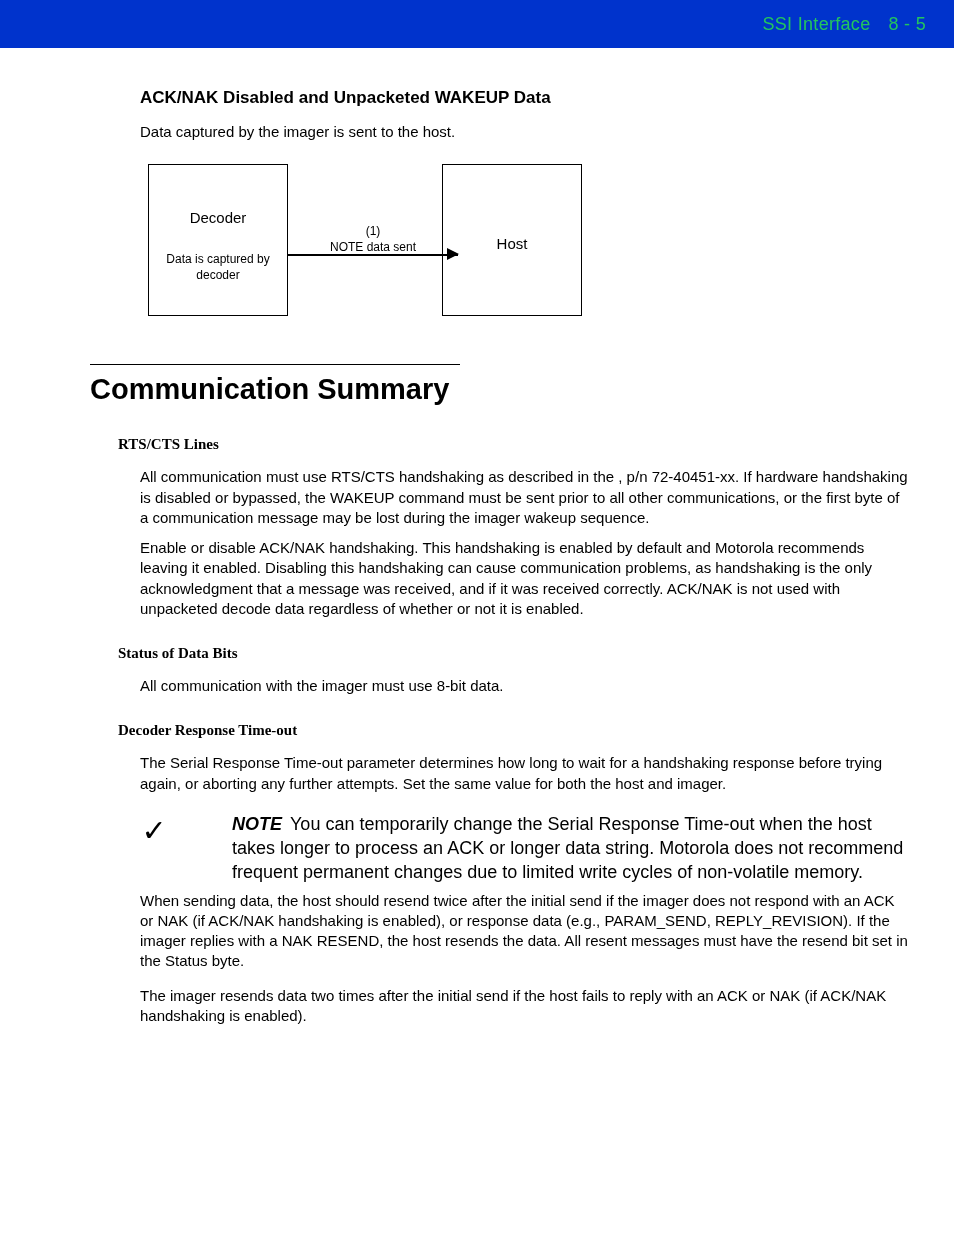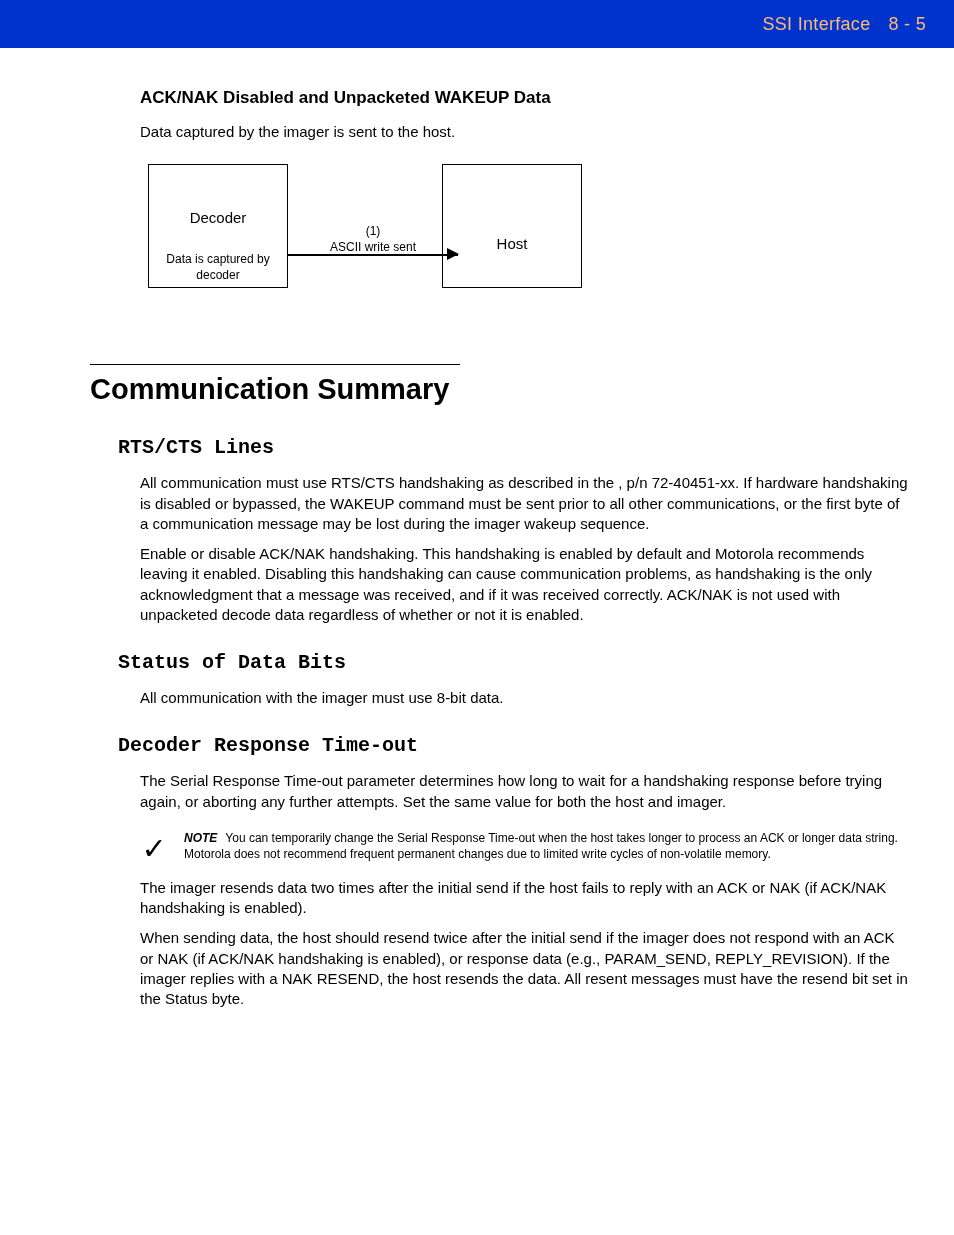--- a/index.html
+++ b/index.html
@@ -14,21 +14,21 @@
   .header-bar {
     background: #0033cc;
     height: 48px;
     width: 100%;
     display: flex;
     justify-content: flex-end;
     align-items: center;
     padding-right: 28px;
   }
   .header-text {
-    color: #fdba74;
+    color: #22c55e;
     font-size: 18px;
     letter-spacing: 0.3px;
     display: flex;
     gap: 18px;
   }
   .header-chapter { font-weight: 300; }
   .header-page { font-weight: 300; }
   .content {
     padding: 40px 36px 0 90px;
   }
@@ -48,21 +48,21 @@
     margin-left: 58px;
     margin-top: 22px;
     margin-bottom: 30px;
     position: relative;
     height: 170px;
   }
   .box {
     position: absolute;
     border: 1.5px solid #000;
     width: 140px;
-    height: 124px;
+    height: 152px;
     text-align: center;
     padding-top: 44px;
   }
   .box-left { left: 0; }
   .box-right { left: 294px; padding-top: 70px; }
   .box-title { font-size: 15px; margin-bottom: 18px; }
   .box-sub { font-size: 12px; line-height: 1.3; margin-top: 26px; }
   .arrow-wrap {
     position: absolute;
     left: 140px;
@@ -96,23 +96,23 @@
     margin-bottom: 8px;
   }
   .h1 {
     font-size: 29px;
     font-weight: bold;
     font-family: "Arial Narrow", Arial, sans-serif;
     font-stretch: condensed;
     margin-bottom: 30px;
   }
   .h2 {
-    font-size: 20px;
-    font-weight: bold;
-    font-family: Liberation Mono, monospace;
+    font-size: 15px;
+    font-weight: bold;
+    font-family: Liberation Serif, serif;
     font-stretch: condensed;
     margin-left: 28px;
     margin-bottom: 14px;
     margin-top: 26px;
   }
   .body-text-2 {
     font-size: 15px;
     line-height: 1.35;
     margin-left: 50px;
     margin-right: 10px;
@@ -128,24 +128,25 @@
   }
   .check {
     font-size: 30px;
     line-height: 1;
     margin-top: 4px;
     flex-shrink: 0;
     width: 28px;
     text-align: center;
   }
   .note-body {
-    font-size: 12px;
+    font-size: 18px;
     line-height: 1.35;
     flex: 1;
     padding-right: 8px;
+    margin-left: 48px;
   }
   .note-label {
     font-style: italic;
     font-weight: bold;
     margin-right: 8px;
   }
 </style>
 </head>
 <body>
 
@@ -161,21 +162,21 @@
   <div class="h3">ACK/NAK Disabled and Unpacketed WAKEUP Data</div>
   <div class="body-text">Data captured by the imager is sent to the host.</div>
 
   <div class="diagram">
     <div class="box box-left">
       <div class="box-title">Decoder</div>
       <div class="box-sub">Data is captured by decoder</div>
     </div>
     <div class="arrow-wrap">
       <div class="arrow-num">(1)</div>
-      <div class="arrow-label">ASCII write sent</div>
+      <div class="arrow-label">NOTE data sent</div>
       <div class="arrow-line"></div>
       <div class="arrow-head"></div>
     </div>
     <div class="box box-right">
       <div class="box-title">Host</div>
     </div>
   </div>
 
   <div class="divider"></div>
   <div class="h1">Communication Summary</div>
@@ -191,16 +192,16 @@
   <div class="h2">Decoder Response Time-out</div>
   <div class="body-text-2">The Serial Response Time-out parameter determines how long to wait for a handshaking response before trying again, or aborting any further attempts. Set the same value for both the host and imager.</div>
 
   <div class="note-row">
     <div class="check">✓</div>
     <div class="note-body">
       <span class="note-label">NOTE</span><span>You can temporarily change the Serial Response Time-out when the host takes longer to process an ACK or longer data string. Motorola does not recommend frequent permanent changes due to limited write cycles of non-volatile memory.</span>
     </div>
   </div>
 
+  <div class="body-text-2">When sending data, the host should resend twice after the initial send if the imager does not respond with an ACK or NAK (if ACK/NAK handshaking is enabled), or response data (e.g., PARAM_SEND, REPLY_REVISION). If the imager replies with a NAK RESEND, the host resends the data. All resent messages must have the resend bit set in the Status byte.</div>
   <div class="body-text-2" style="margin-top:14px;">The imager resends data two times after the initial send if the host fails to reply with an ACK or NAK (if ACK/NAK handshaking is enabled).</div>
-  <div class="body-text-2">When sending data, the host should resend twice after the initial send if the imager does not respond with an ACK or NAK (if ACK/NAK handshaking is enabled), or response data (e.g., PARAM_SEND, REPLY_REVISION). If the imager replies with a NAK RESEND, the host resends the data. All resent messages must have the resend bit set in the Status byte.</div>
 
 </div>
 
 </body></html>

